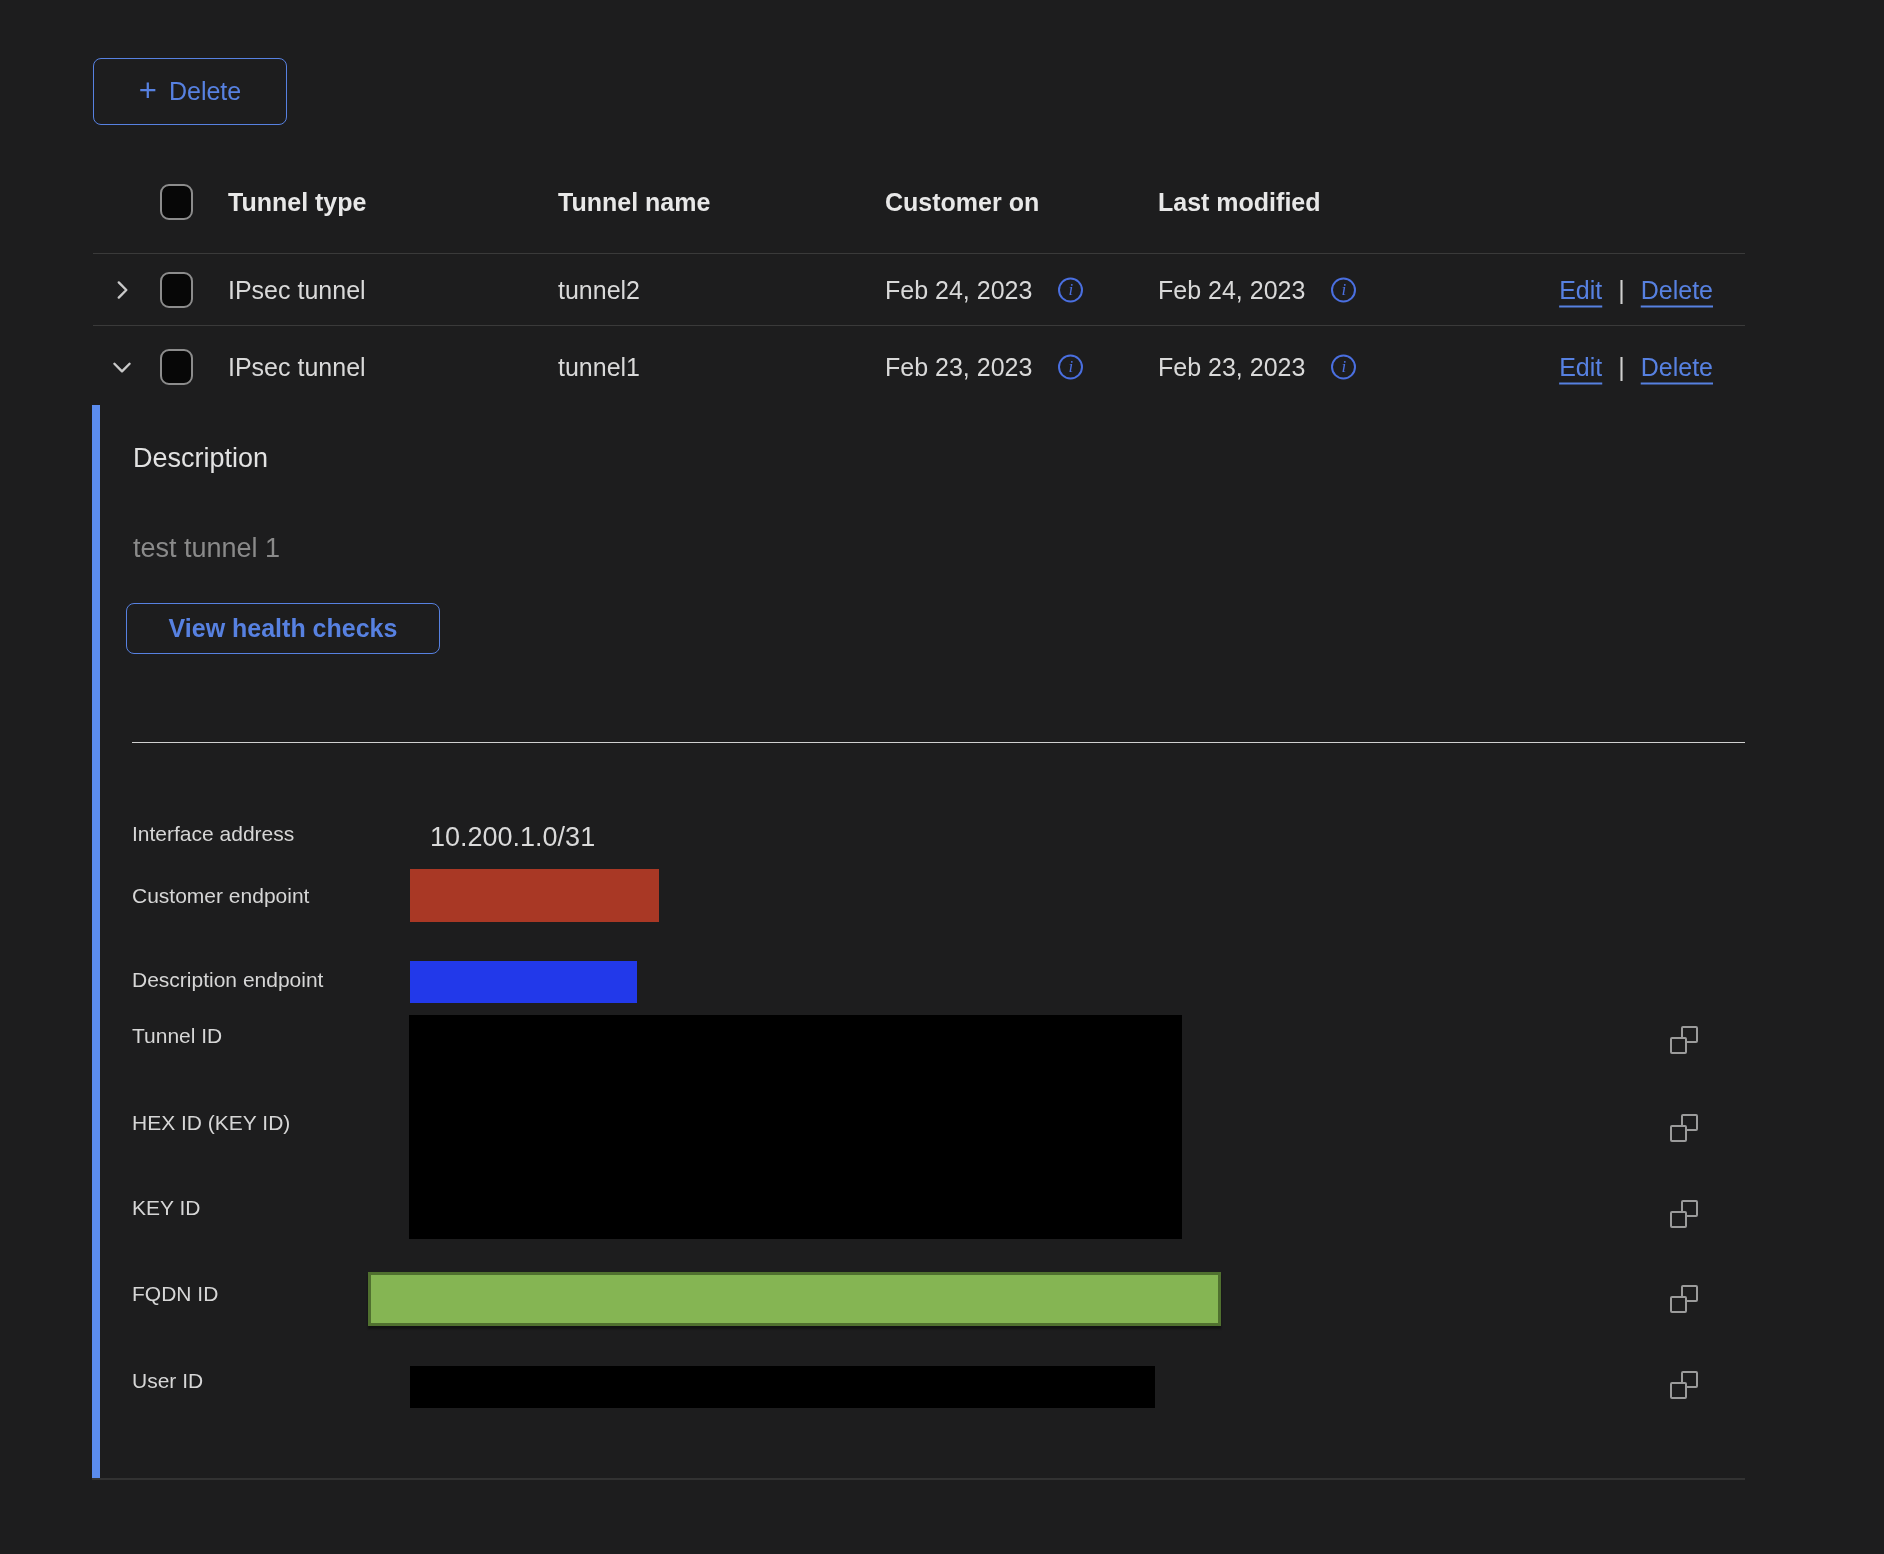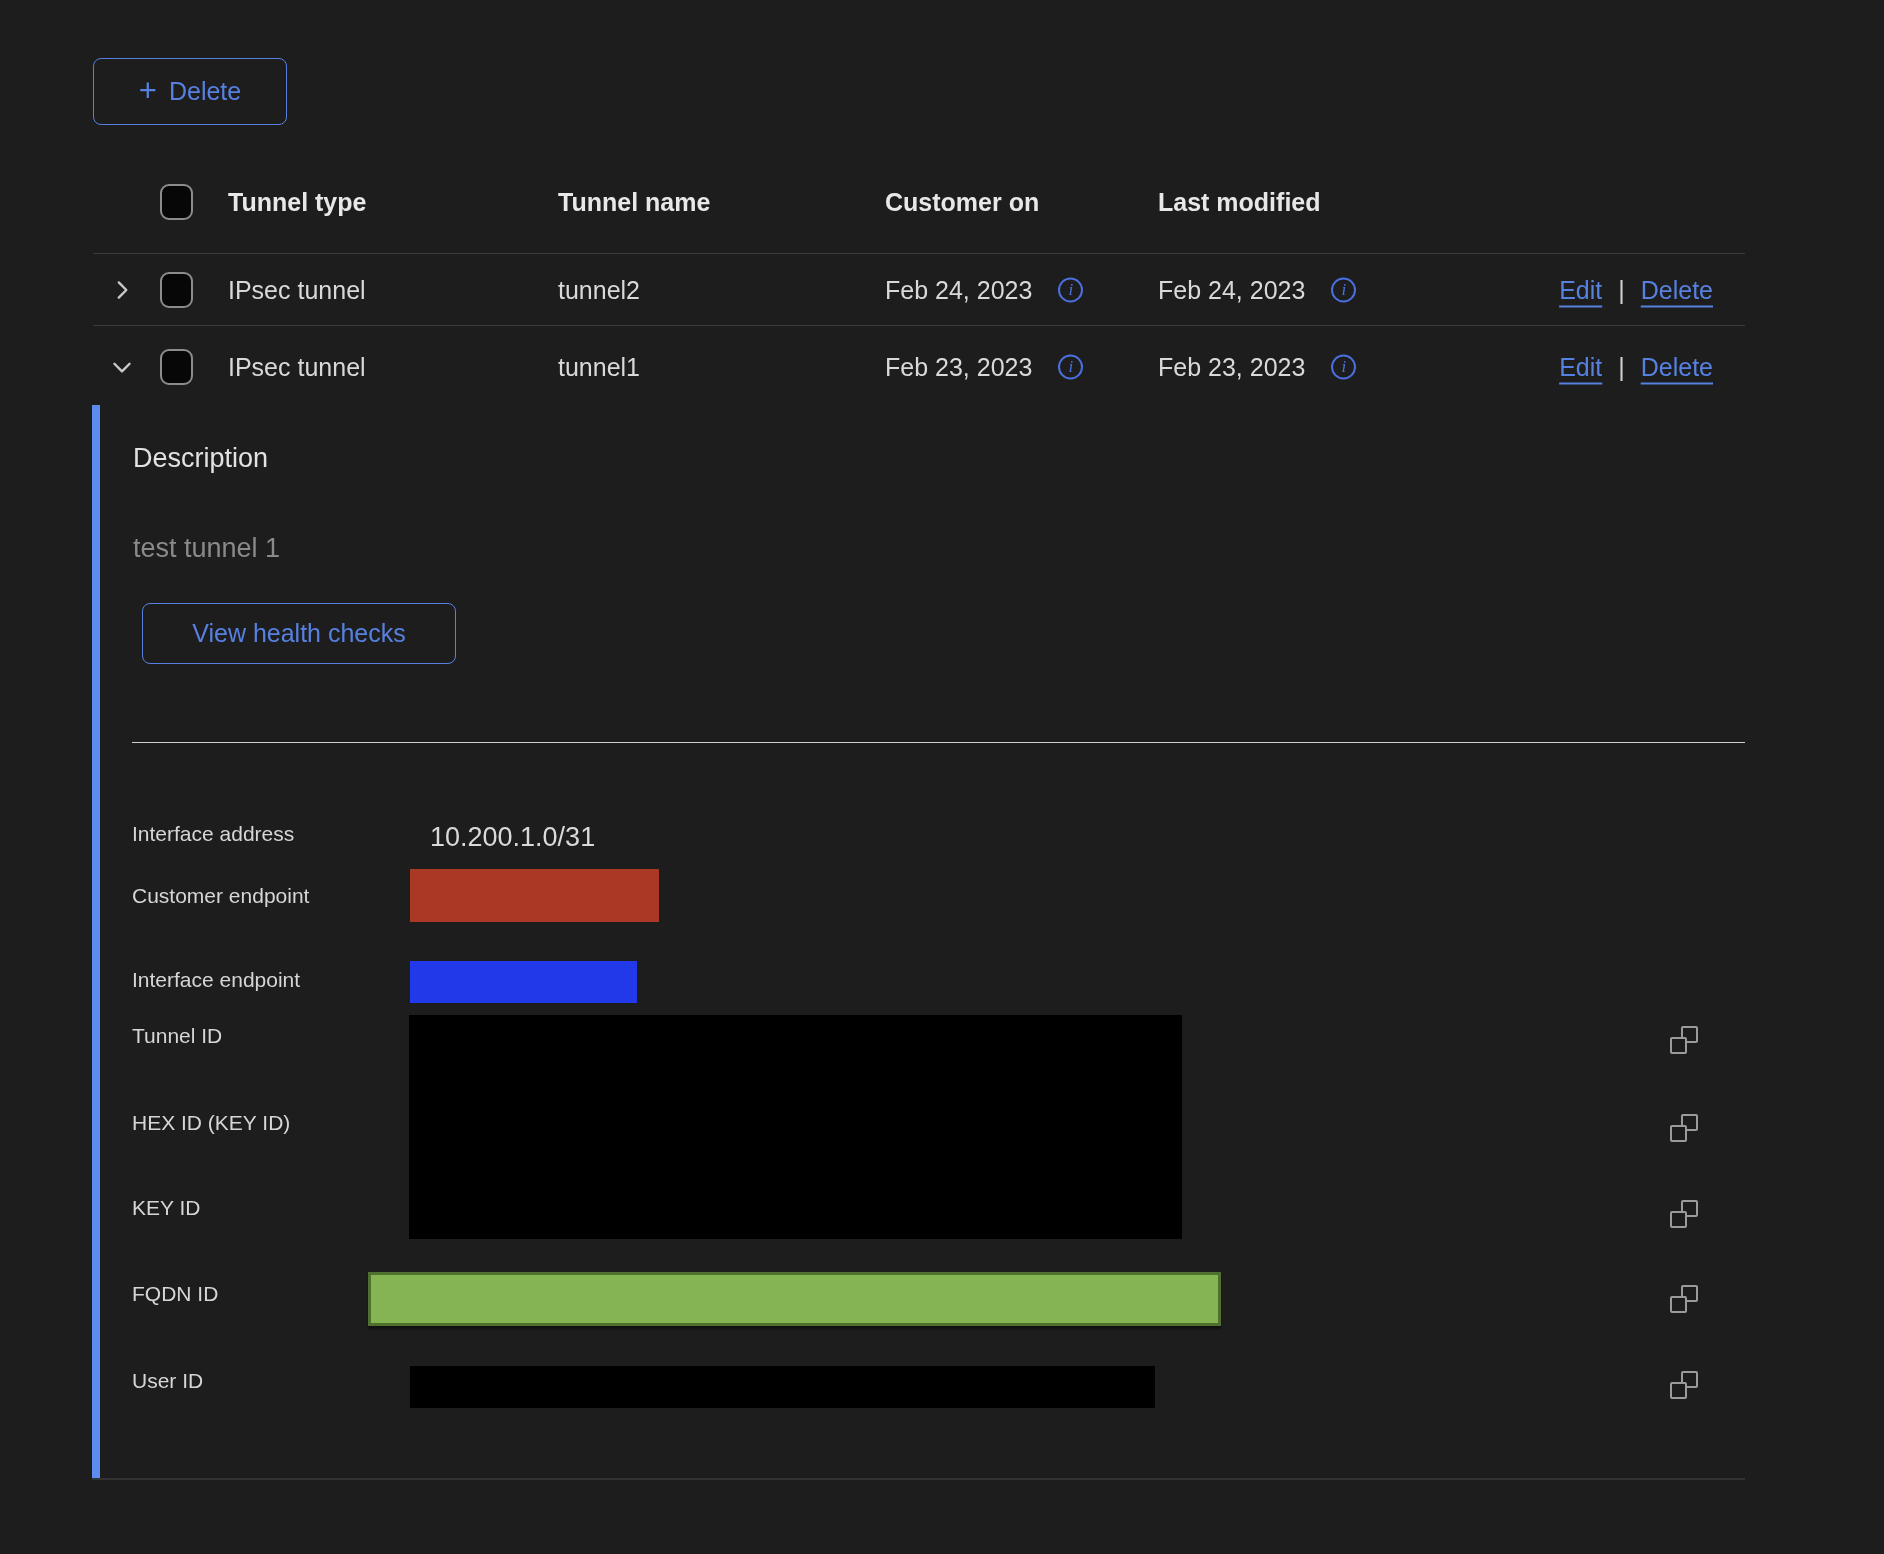--- a/index.html
+++ b/index.html
@@ -57,23 +57,23 @@
   .actions{position:absolute;right:32px;top:50%;transform:translateY(-50%);display:flex;align-items:center;font-size:25px;}
   .actions a{color:var(--link-blue);text-decoration:underline;text-underline-offset:7px;cursor:pointer;}
   .actions .pipe{color:#cfcfcf;margin:0 16px;text-decoration:none;}
 
   
   .panel{position:absolute;left:0;top:405px;width:1884px;height:1080px;}
   .accent-bar{position:absolute;left:92px;top:0;width:8px;height:1073px;background:var(--accent-blue);}
   .desc-label{position:absolute;left:133px;top:38px;font-size:27px;font-weight:500;color:#e2e2e2;}
   .desc-value{position:absolute;left:133px;top:128px;font-size:27px;color:var(--text-muted);}
   .health-btn{
-    position:absolute;left:142px;top:198px;width:314px;height:61px;
+    position:absolute;left:126px;top:198px;width:314px;height:51px;
     background:transparent;border:1.5px solid var(--link-blue);border-radius:8px;
-    color:var(--link-blue);font-size:25px;font-family:inherit;cursor:pointer;
+    color:var(--link-blue);font-size:25px;font-family:inherit;cursor:pointer;font-weight:bold;
   }
   .divider{position:absolute;left:132px;top:337px;width:1613px;height:1px;background:var(--divider-light);}
   .flabel{position:absolute;left:132px;font-size:21px;color:#d6d6d6;white-space:nowrap;}
   .fvalue{position:absolute;font-size:27px;color:var(--text-primary);white-space:nowrap;}
   .box{position:absolute;}
   .box-red{left:410px;top:464px;width:249px;height:53px;background:var(--redaction-red);}
   .box-blue{left:410px;top:556px;width:227px;height:42px;background:var(--redaction-blue);}
   .box-black-big{left:409px;top:610px;width:773px;height:224px;background:var(--redaction-black);}
   .box-green{left:368px;top:867px;width:847px;height:48px;background:var(--redaction-green-fill);border:3px solid var(--redaction-green-border);box-shadow:0 3px 2px rgba(0,0,0,0.4);}
   .box-black-user{left:410px;top:961px;width:745px;height:42px;background:var(--redaction-black);}
@@ -162,21 +162,21 @@
     <button class="health-btn">View health checks</button>
 
     <div class="divider"></div>
 
     <span class="flabel" style="top:417px">Interface address</span>
     <span class="fvalue" style="left:430px;top:417px">10.200.1.0/31</span>
 
     <span class="flabel" style="top:479px">Customer endpoint</span>
     <div class="box box-red"></div>
 
-    <span class="flabel" style="top:563px">Interface endpoint</span>
+    <span class="flabel" style="top:563px">Description endpoint</span>
     <div class="box box-blue"></div>
 
     <div class="box box-black-big"></div>
     <span class="flabel" style="top:619px">Tunnel ID</span>
     <span class="flabel" style="top:706px">HEX ID (KEY ID)</span>
     <span class="flabel" style="top:791px">KEY ID</span>
 
     <span class="flabel" style="top:877px">FQDN ID</span>
     <div class="box box-green"></div>
 

